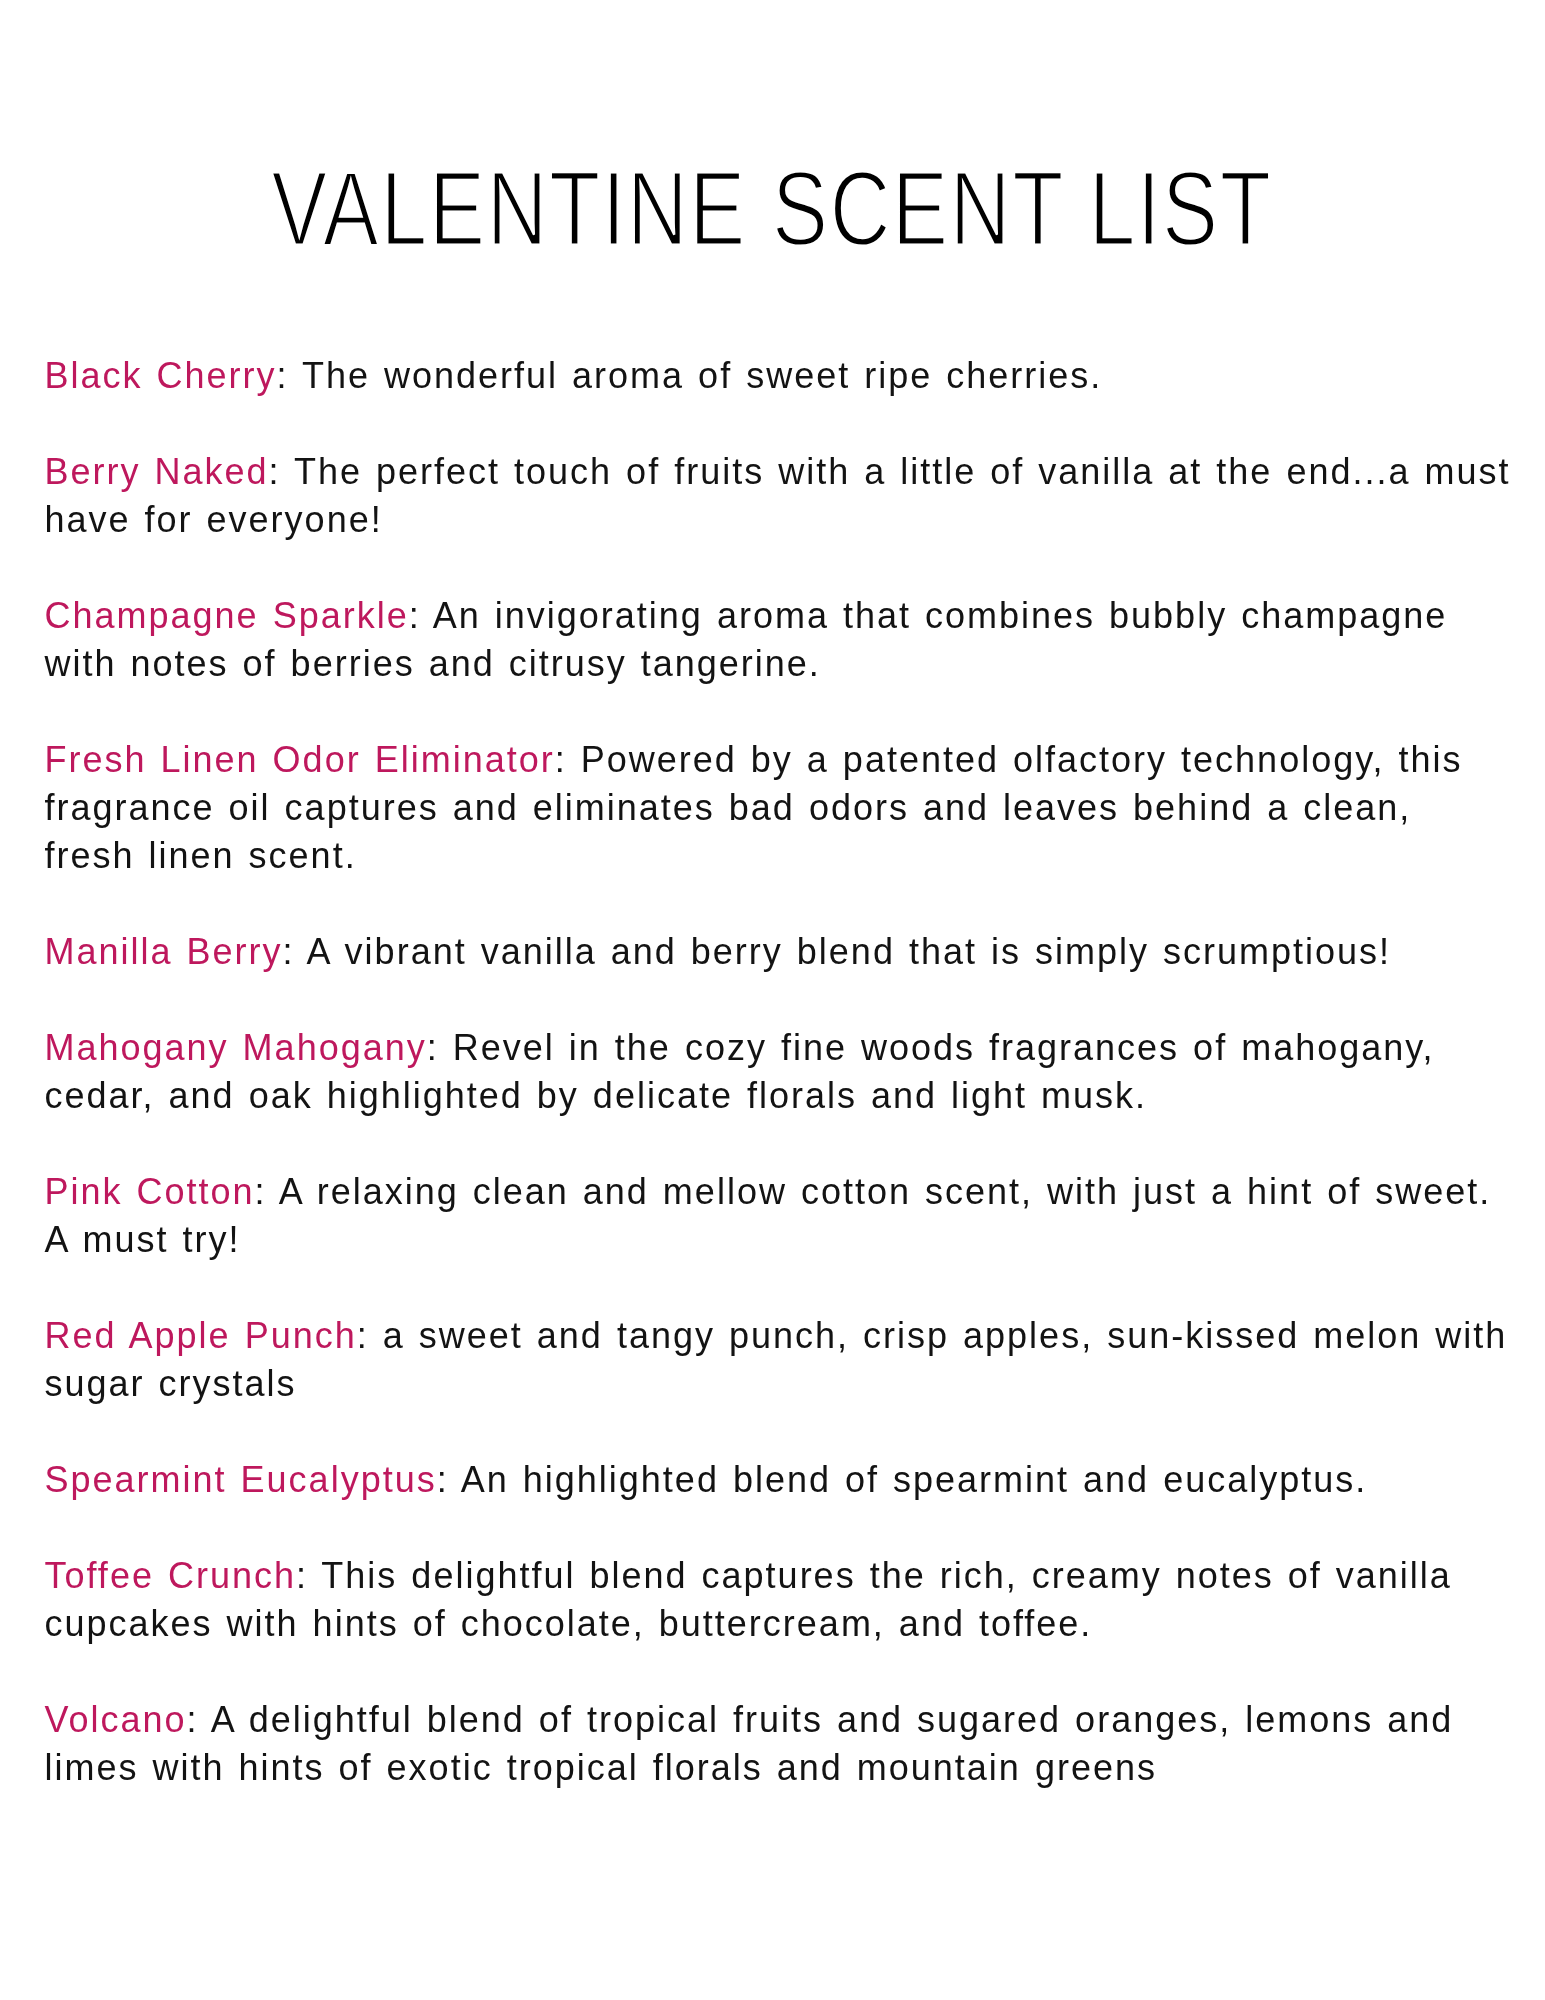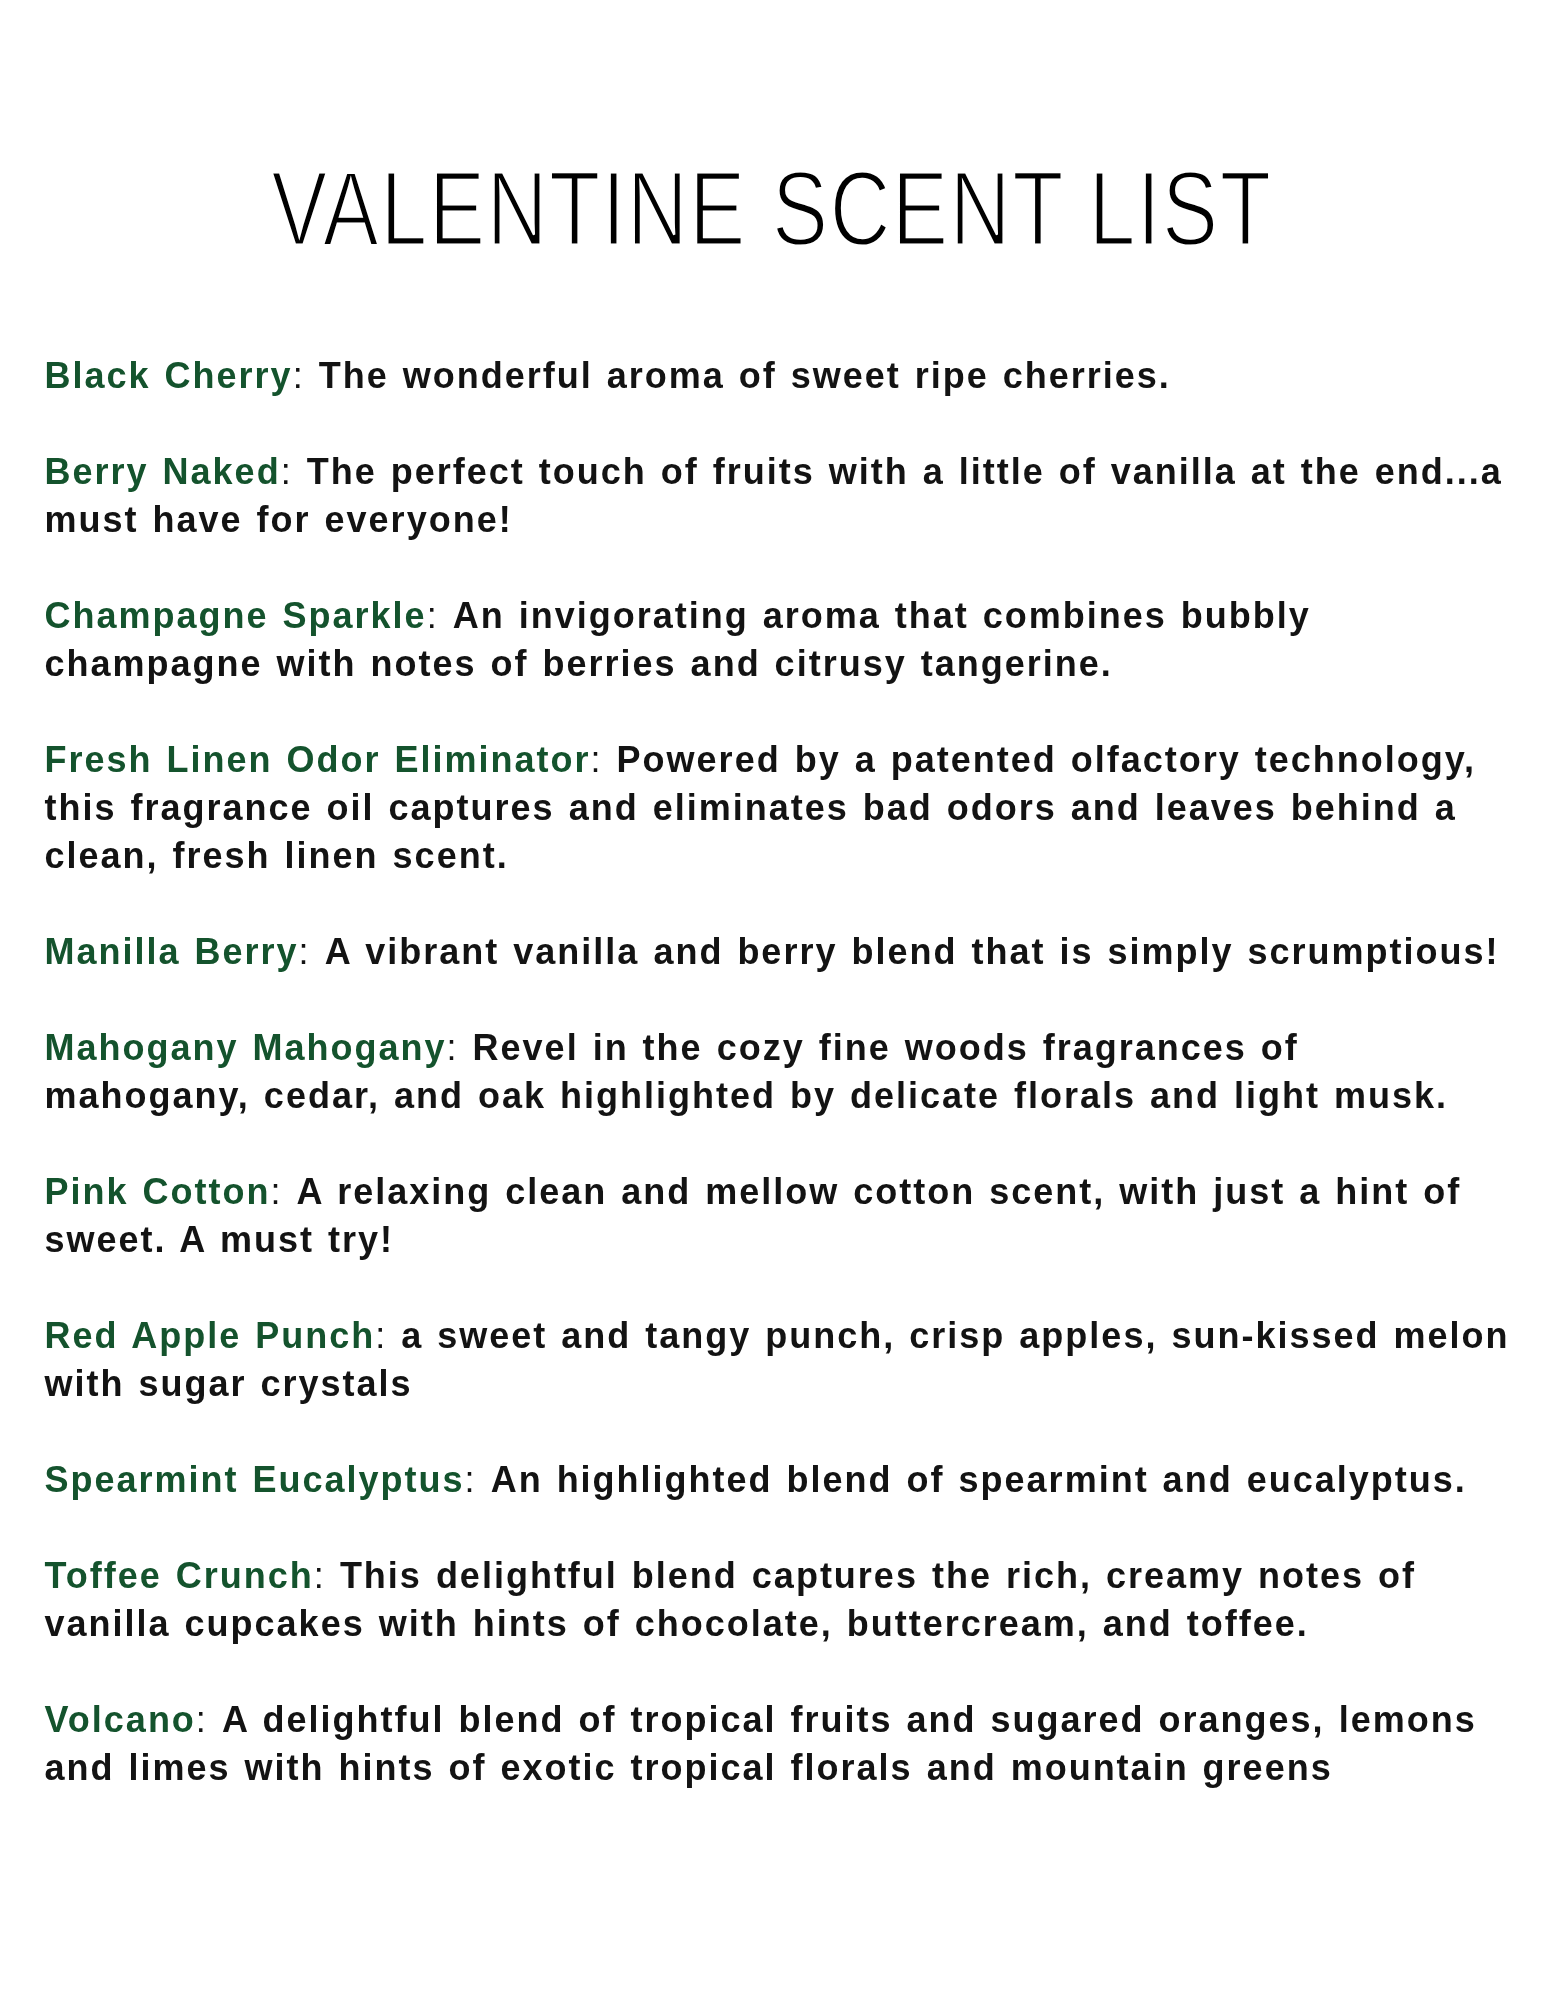--- a/index.html
+++ b/index.html
@@ -40,28 +40,28 @@
     font-size: 36px;
     line-height: 48px;
     letter-spacing: 2px;
     word-spacing: 2px;
   }
   .scent {
     margin: 0 0 48px 0;
     padding: 0;
   }
   .scent-name {
-    font-weight: 700;
-    color: #14532d;
+    font-weight: 400;
+    color: #be185d;
   }
   .scent-sep {
     font-weight: 400;
   }
   .scent-desc {
-    font-weight: 700;
+    font-weight: 400;
     text-align: center;
   }
 </style>
 </head>
 <body>
 
 <div class="page">
   <div class="title-wrap">
     <h1 class="doc-title">VALENTINE SCENT LIST</h1>
   </div>

